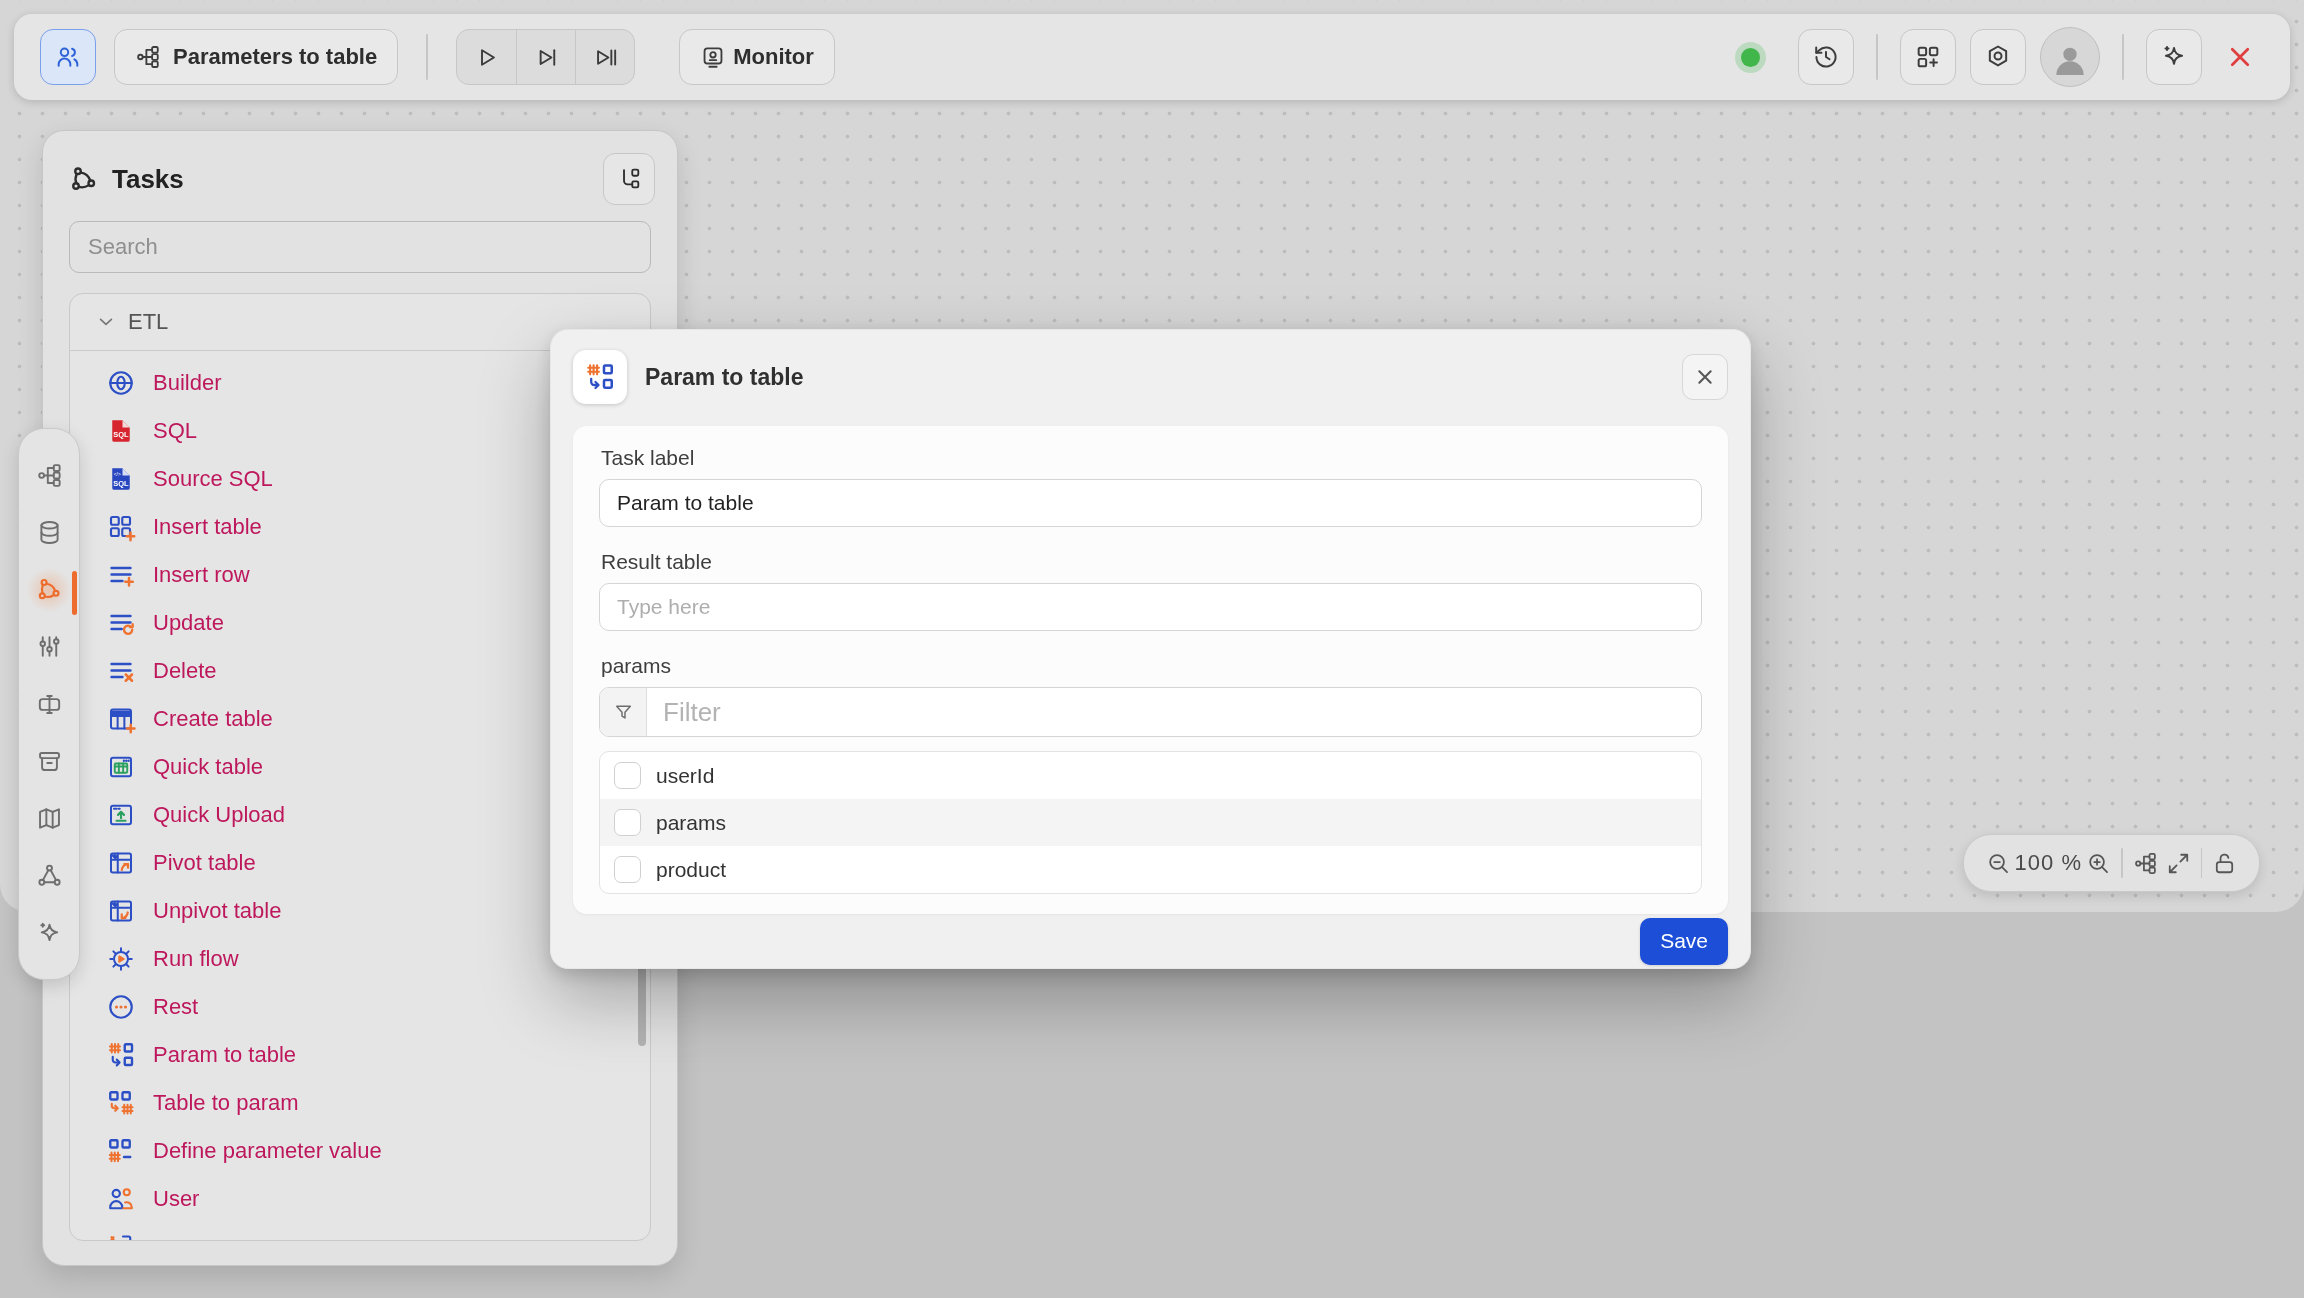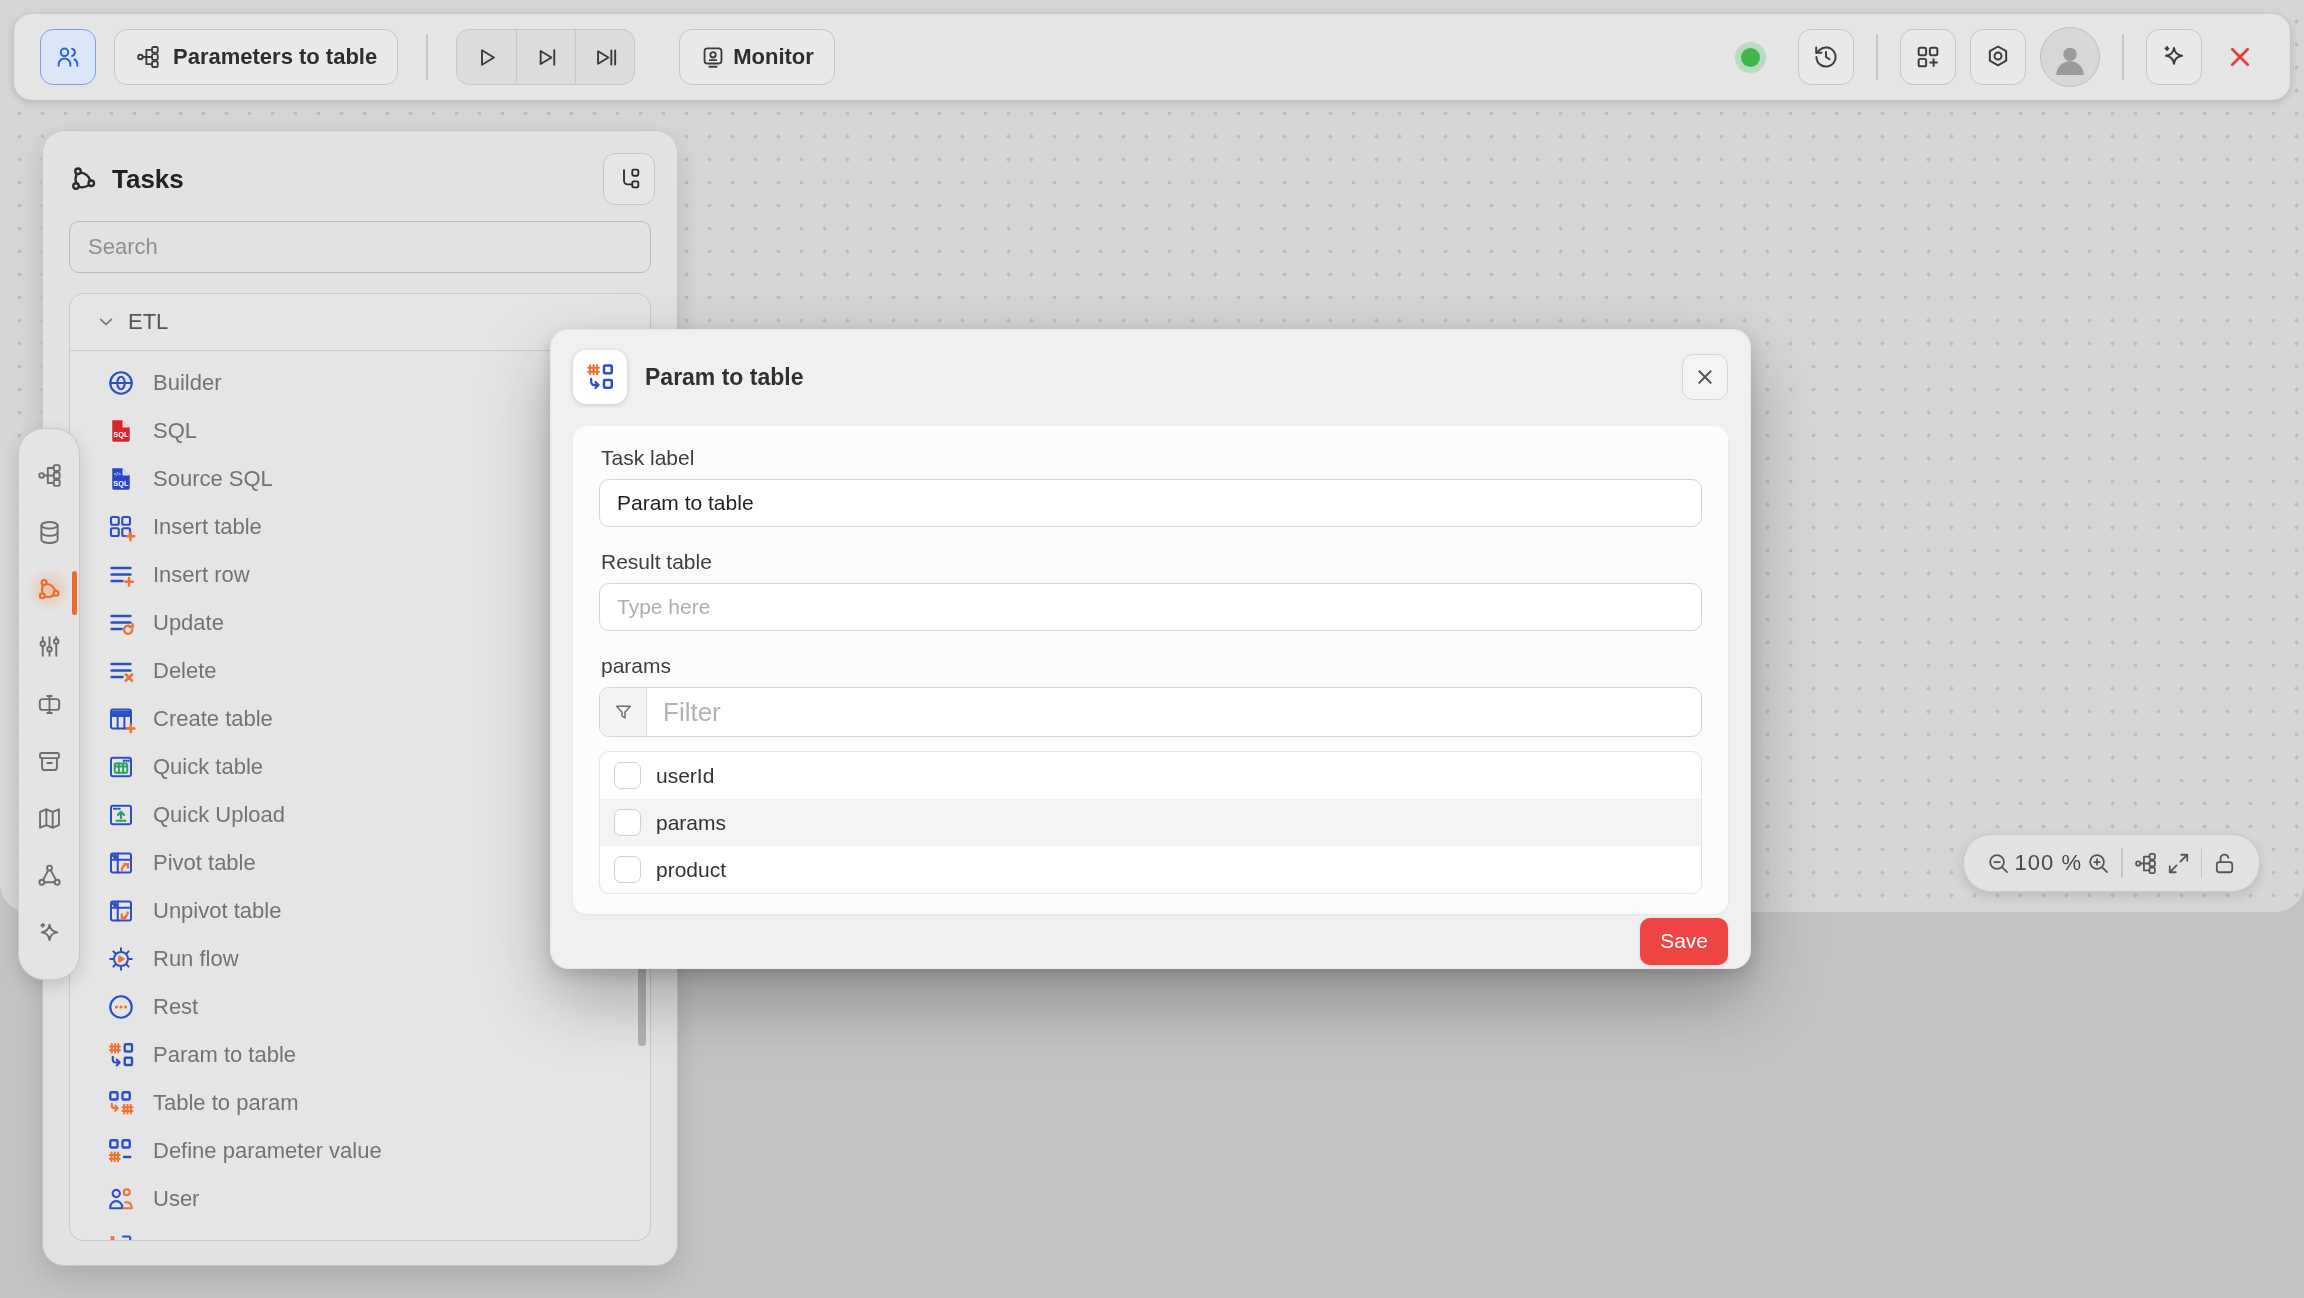--- a/index.html
+++ b/index.html
@@ -53,21 +53,21 @@
     background:transparent;padding:0 18px;font-size:22px;color:#333;outline:none;}
   .search::placeholder{color:#8f8f8f;}
   .task-list{flex:1;margin:20px 26px 24px 26px;border:1px solid #c9c9c9;border-radius:14px;
     background:#e5e5e5;overflow:hidden;position:relative;}
   .group-head{height:56px;display:flex;align-items:center;gap:12px;padding:0 0 0 26px;
     font-size:22px;color:#555;border-bottom:1px solid #cbcbcb;}
   .group-head .ic{width:20px;height:20px;color:#777;}
   #task-items{padding-top:8px;}
   .titem{height:48px;display:flex;align-items:center;gap:17px;padding-left:36px;}
   .titem .ic{width:30px;height:30px;}
-  .tlabel{font-size:22px;color:#737373;}
+  .tlabel{font-size:22px;color:#be185d;}
   .scroll-thumb{position:absolute;right:4px;top:62px;width:8px;height:690px;border-radius:4px;
     background:#b3b3b3;}
   
   .rail{position:absolute;left:18px;top:428px;width:62px;height:552px;background:#e4e4e4;
     border:1px solid #c9c9c9;border-radius:26px;box-shadow:0 6px 18px rgba(0,0,0,.14);
     display:flex;flex-direction:column;align-items:center;padding:24px 0;box-sizing:border-box;
     justify-content:space-between;z-index:20;}
   .rail-btn{width:44px;height:44px;border:none;background:transparent;color:#6e6e6e;
     display:flex;align-items:center;justify-content:center;padding:0;border-radius:10px;}
   .rail-btn .ic{width:27px;height:27px;}
@@ -101,21 +101,21 @@
   .filter-row input{flex:1;border:none;outline:none;font-size:26px;color:#222;padding:0 16px;
     font-family:Liberation Sans, sans-serif;background:transparent;}
   .filter-row input::placeholder{color:#b3b3b3;}
   .opts{margin-top:14px;border:1px solid #e3e3e3;border-radius:10px;overflow:hidden;background:#fff;}
   .opt-row{height:47px;display:flex;align-items:center;}
   .opt-row.alt{background:#f4f4f4;}
   .cbx{width:25px;height:25px;border:1.5px solid #d0d0d0;border-radius:7px;background:#fff;
     margin:0 15px 0 14px;flex:0 0 auto;}
   .opt-label{font-size:21px;color:#333;}
   .modal footer{flex:1;display:flex;align-items:center;justify-content:flex-end;padding:0 22px;}
-  .save{height:47px;min-width:78px;padding:0 20px;border:none;border-radius:10px;background:#ef4444;
+  .save{height:47px;min-width:78px;padding:0 20px;border:none;border-radius:10px;background:#1d4ed8;
     color:#fff;font-size:21px;box-shadow:0 1px 3px rgba(0,0,0,.15);}
   
   .zoombar{position:absolute;right:44px;bottom:26px;height:56px;background:#e2e2e2;
     border:1px solid #c9c9c9;border-radius:28px;box-shadow:0 4px 12px rgba(0,0,0,.12);
     display:flex;align-items:center;padding:0 18px;z-index:15;}
   .zoombar button{border:none;background:transparent;color:#565656;padding:4px;display:inline-flex;}
   .zoombar .ic{width:25px;height:25px;}
   .zoombar .vdiv{height:30px;margin:0 6px;width:1.5px;}
   .zlevel{font-size:22px;color:#4a4a4a;letter-spacing:1px;min-width:62px;text-align:center;}
 </style>

